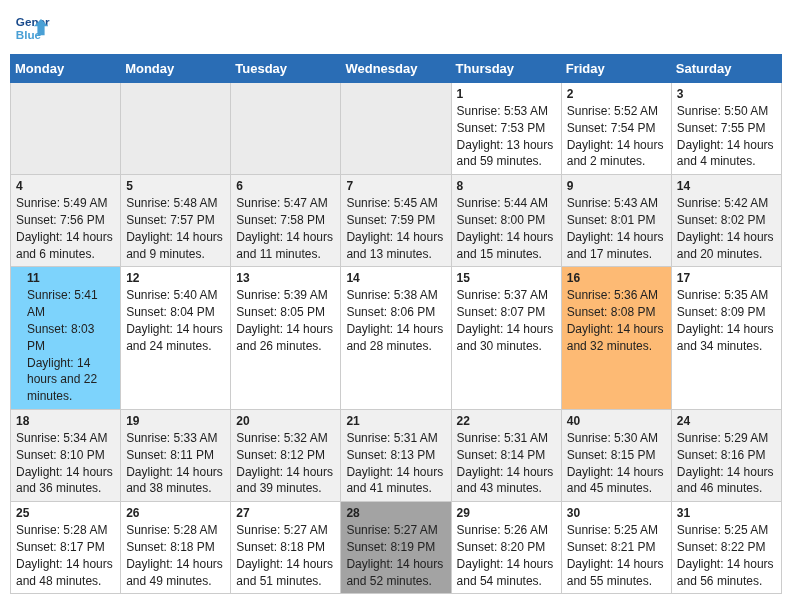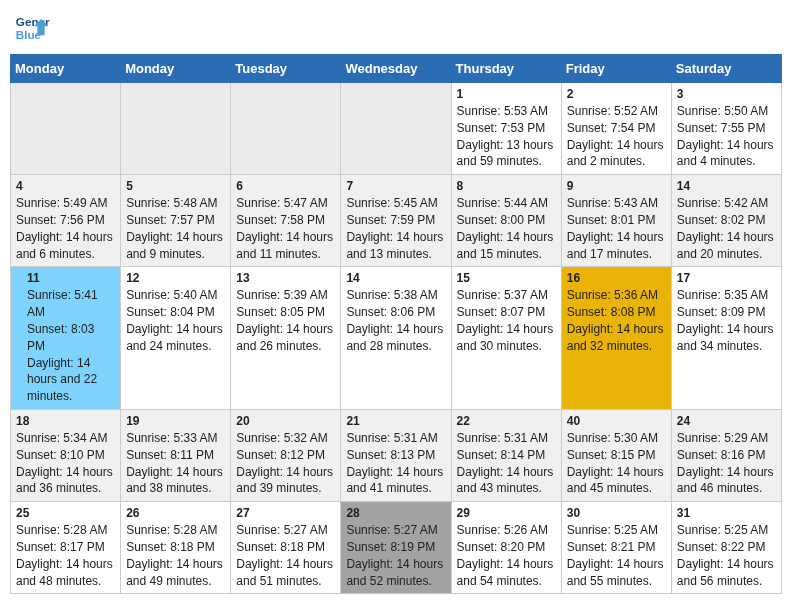--- a/index.html
+++ b/index.html
@@ -176,21 +176,21 @@
           <div class="day-info">Sunrise: 5:39 AM<br>Sunset: 8:05 PM<br>Daylight: 14 hours and 26 minutes.</div>
         </td>
         <td style="background: rgb(255, 255, 255);">
           <span class="day-num">14</span>
           <div class="day-info">Sunrise: 5:38 AM<br>Sunset: 8:06 PM<br>Daylight: 14 hours and 28 minutes.</div>
         </td>
         <td style="background: rgb(255, 255, 255);">
           <span class="day-num">15</span>
           <div class="day-info">Sunrise: 5:37 AM<br>Sunset: 8:07 PM<br>Daylight: 14 hours and 30 minutes.</div>
         </td>
-        <td style="background: #eab308;">
+        <td style="background: #fdba74;">
           <span class="day-num">16</span>
           <div class="day-info">Sunrise: 5:36 AM<br>Sunset: 8:08 PM<br>Daylight: 14 hours and 32 minutes.</div>
         </td>
         <td style="background: rgb(255, 255, 255);">
           <span class="day-num">17</span>
           <div class="day-info">Sunrise: 5:35 AM<br>Sunset: 8:09 PM<br>Daylight: 14 hours and 34 minutes.</div>
         </td>
       </tr>
       <tr style="background: rgb(240, 240, 240);">
         <td style="background: rgb(240, 240, 240);">

